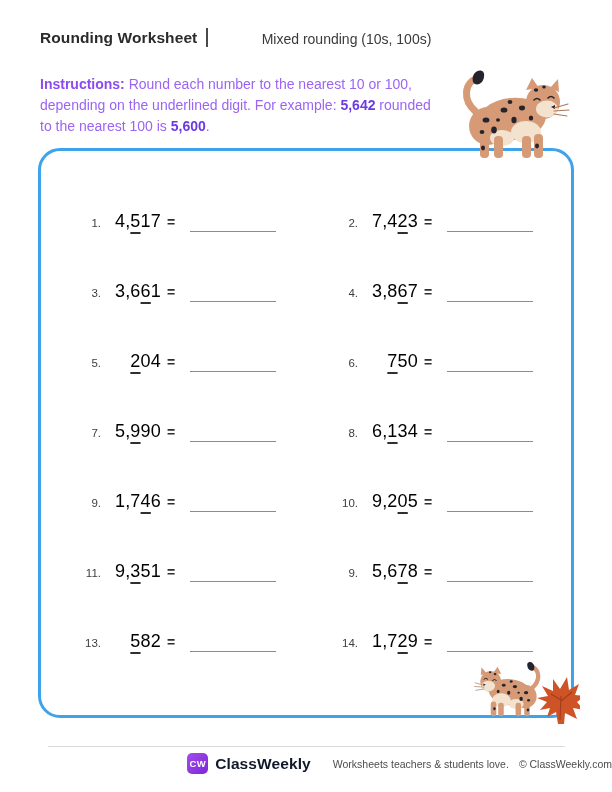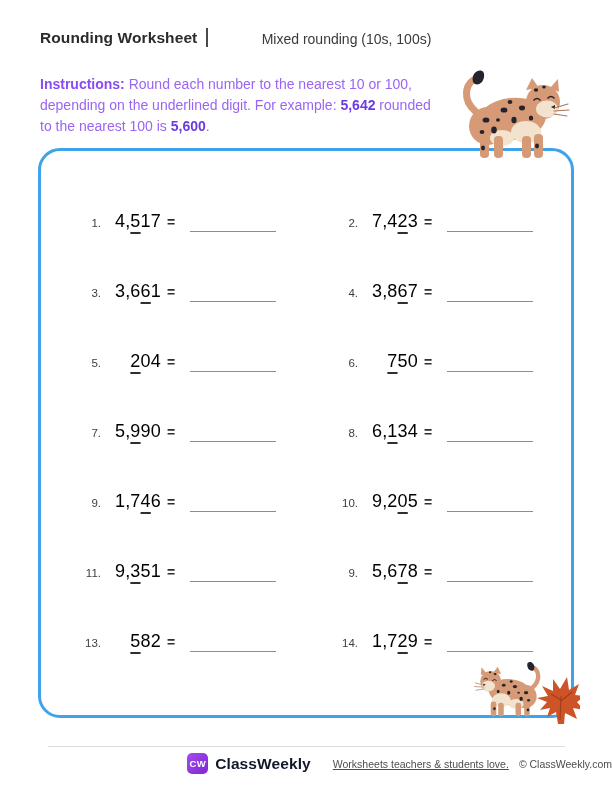--- a/index.html
+++ b/index.html
@@ -82,21 +82,21 @@
     display: flex; align-items: center; justify-content: flex-end;
   }
   .brand-badge {
     width: 21px; height: 21px; border-radius: 5px;
     background: linear-gradient(135deg, #a44ceb 0%, #7d27d8 100%);
     color: #ffffff; font-size: 9.5px; font-weight: 700;
     display: flex; align-items: center; justify-content: center;
     letter-spacing: 0.2px;
   }
   .brand-name { margin-left: 7px; font-size: 15.5px; font-weight: 700; color: #0f172a; letter-spacing: 0.1px; }
-  .footer-tagline { margin-left: 22px; font-size: 10.5px; color: #4d4d4d; text-decoration: underline; }
+  .footer-tagline { margin-left: 22px; font-size: 10.5px; color: #4d4d4d; }
   .footer-copy { margin-left: 10px; font-size: 10.5px; color: #4d4d4d; }
 </style>
 </head>
 <body>
 
 <div class="header">
   <span class="title">Rounding Worksheet</span>
   <span class="sep"></span>
   <span class="subtitle">Mixed rounding (10s, 100s)</span>
 </div>

